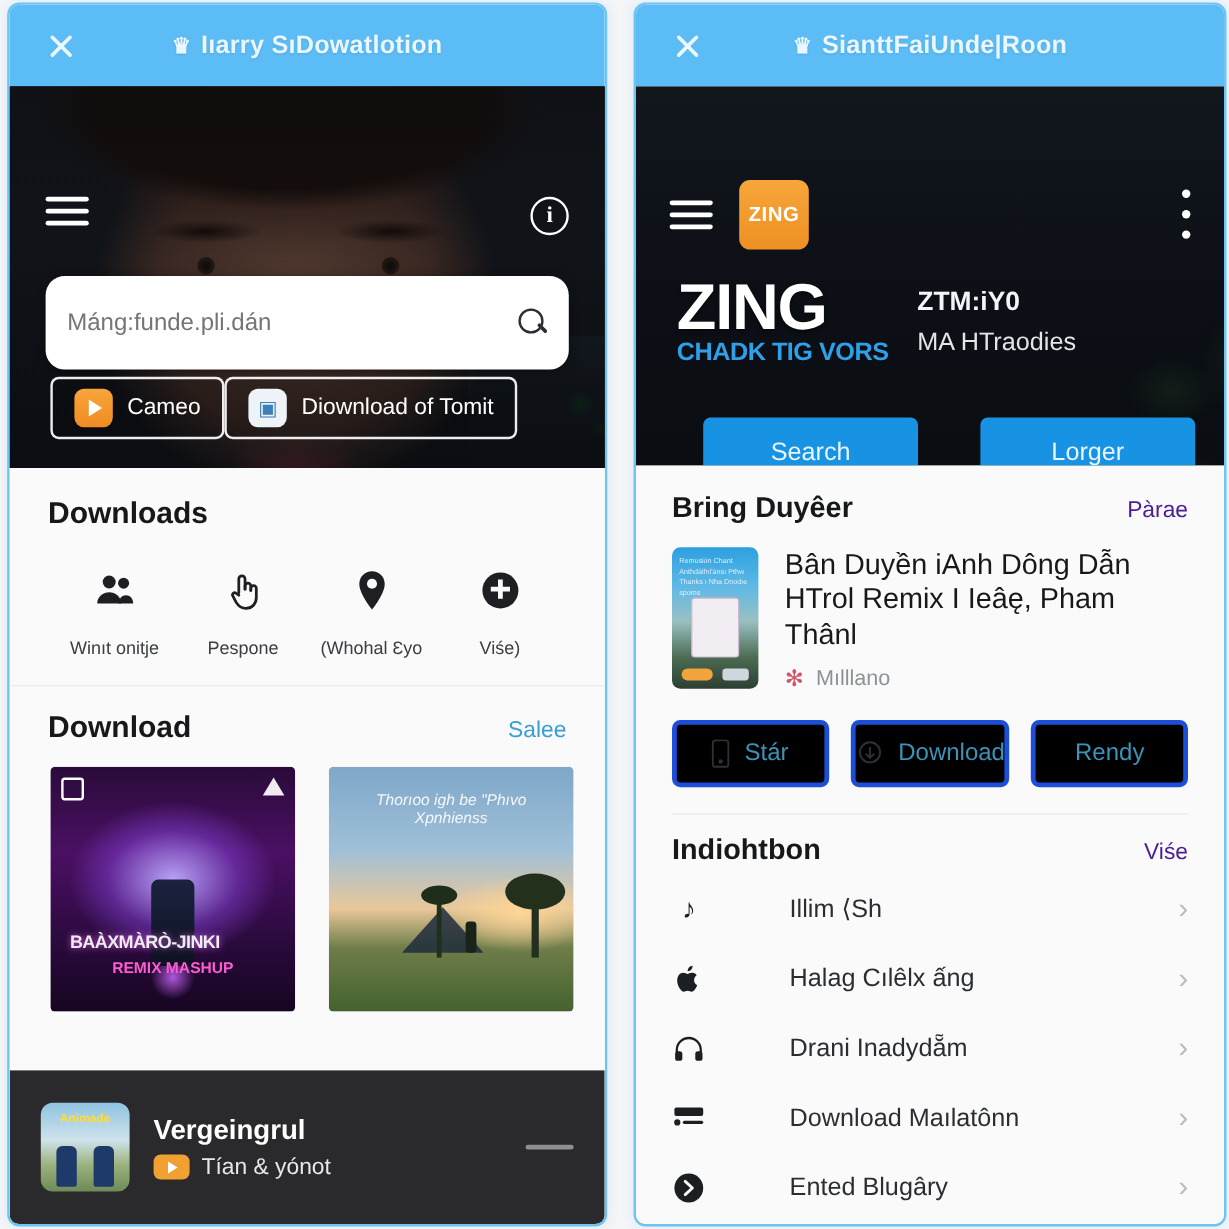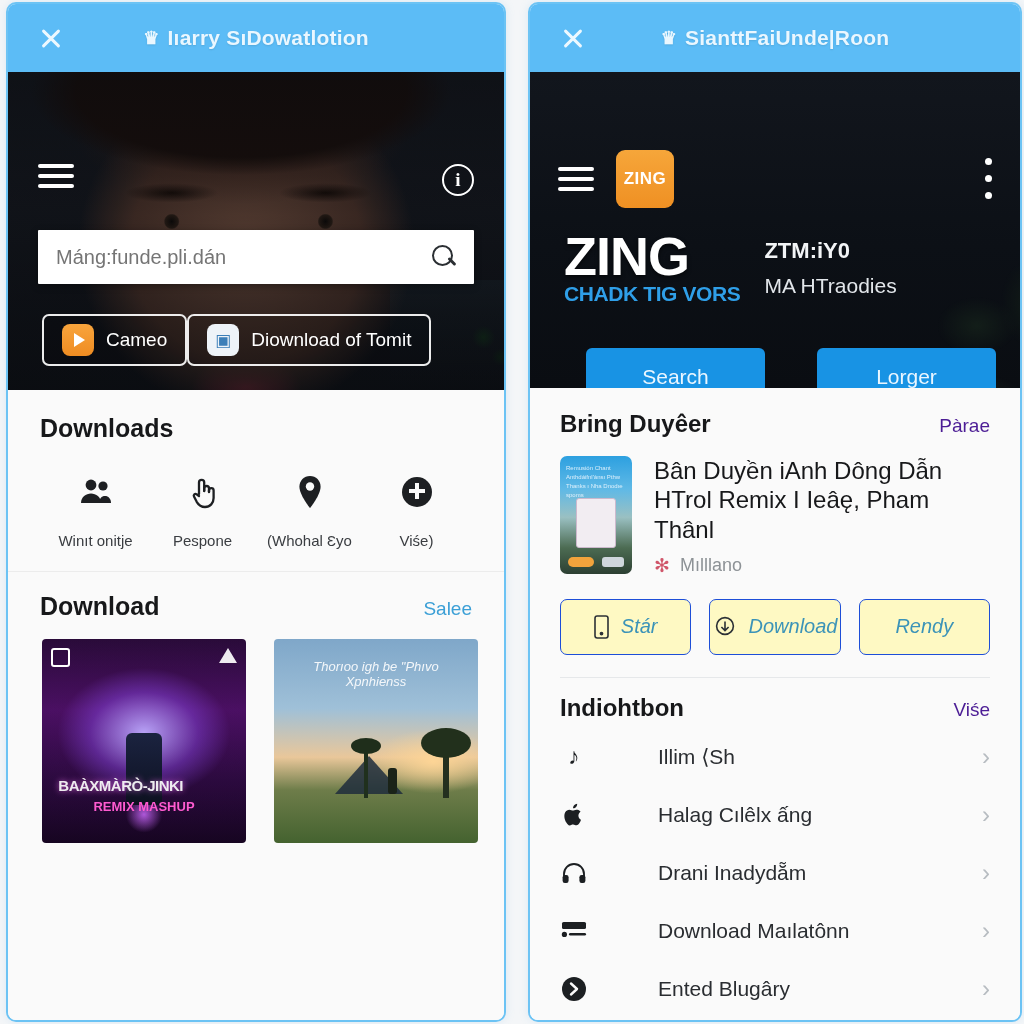--- a/index.html
+++ b/index.html
@@ -81,21 +81,21 @@
   }
   .hero-left .scrim{position:absolute;inset:0;background:linear-gradient(180deg,rgba(8,10,14,.55),rgba(8,10,14,.25) 45%,rgba(8,10,14,.55));}
   .burger{position:absolute;left:30px;top:92px;width:36px;height:24px;cursor:pointer;}
   .burger i{display:block;height:4px;background:#fff;border-radius:2px;margin-bottom:6px;}
   .info-btn{
     position:absolute;right:30px;top:92px;width:32px;height:32px;border:2.5px solid #fff;border-radius:50%;
     color:#fff;font-size:19px;font-weight:700;display:flex;align-items:center;justify-content:center;cursor:pointer;
     font-family:"Liberation Serif",serif;
   }
   .searchbar{
-    position:absolute;left:30px;right:30px;top:158px;height:54px;background:#fff;border-radius:1px;
+    position:absolute;left:30px;right:30px;top:158px;height:78px;background:#fff;border-radius:16px;
     display:flex;align-items:center;padding:0 18px;box-shadow:0 2px 7px rgba(0,0,0,.35);
   }
   .searchbar input{
     flex:1;border:0;outline:0;font-size:20px;color:#9aa0a6;background:transparent;
     font-family:"Liberation Sans",sans-serif;
   }
   .mag{width:24px;height:24px;position:relative;flex:0 0 auto;}
   .mag:before{content:"";position:absolute;left:0;top:0;width:17px;height:17px;border:2.6px solid #2b2f33;border-radius:50%;}
   .mag:after{content:"";position:absolute;left:15px;top:15px;width:10px;height:2.8px;background:#2b2f33;border-radius:2px;transform:rotate(45deg);}
 
@@ -206,22 +206,22 @@
   .card .cover .ctxt{position:absolute;left:6px;right:6px;top:8px;color:#eaf6ff;font-size:6px;line-height:1.5;opacity:.9;}
   .card .cover .ph{position:absolute;left:16px;right:16px;top:42px;bottom:26px;background:#f2edf2;border-radius:3px;border:1px solid #cdb9cd;}
   .card .cover .pill{position:absolute;left:8px;bottom:7px;width:26px;height:10px;border-radius:5px;background:#f2a33c;}
   .card .cover .pill2{position:absolute;right:8px;bottom:7px;width:22px;height:10px;border-radius:3px;background:#cfd6dc;}
   .card .cbody{flex:1 1 auto;min-width:0;}
   .card .ctitle{font-size:24px;line-height:1.22;color:#17181a;}
   .card .cmeta{display:flex;align-items:center;gap:10px;margin-top:10px;color:#8d9296;font-size:18px;}
   .card .cmeta .dot{color:#d0566a;font-size:19px;}
 
   .actions{display:flex;gap:18px;padding:22px 30px 0 30px;}
-  .act{flex:1 1 0;height:56px;border:1px solid #1d4ed8;border-radius:7px;background:#fef9c3;
-    display:flex;align-items:center;justify-content:center;gap:12px;color:#3b93b8;font-size:20px;cursor:pointer;font-style:italic;}
+  .act{flex:1 1 0;height:56px;border:4px solid #1d4ed8;border-radius:7px;background:#000000;
+    display:flex;align-items:center;justify-content:center;gap:12px;color:#3b93b8;font-size:20px;cursor:pointer;}
   .act .gi{color:#2c3136;display:flex;align-items:center;}
   .rule{height:1px;background:#e6e8ea;margin:22px 30px 0 30px;}
 
   .rlist{padding:6px 30px 0 30px;}
   .ritem{display:flex;align-items:center;gap:22px;height:58px;cursor:pointer;}
   .ritem .ri{width:28px;display:flex;align-items:center;justify-content:center;color:#1c1f22;font-size:23px;flex:0 0 auto;}
   .ritem .rl{flex:1 1 auto;font-size:21px;color:#2a2d31;margin-left:48px;}
   .ritem .rc{color:#b7bcc1;font-size:24px;font-weight:300;}
 </style>
 </head>
@@ -341,20 +341,37 @@
         </div>
         <div class="thumb t2">
           <div class="cap">Thorıoo igh be "Phıvo Xpnhienss</div>
           <div class="mtn"></div>
           <div class="pal"></div>
           <div class="per"></div>
           <div class="tr"></div>
         </div>
       </div>
 
+      <div class="player">
+        <div class="art">
+          <div class="t">Animade</div>
+          <div class="p1"></div>
+          <div class="p2"></div>
+        </div>
+        <div class="meta">
+          <div class="nm">Vergeingrul</div>
+          <div class="sub">
+            <span class="yt">
+                <span></span>
+              </span>
+            <span class="st">Tían &amp; yónot</span>
+          </div>
+        </div>
+        <div class="dash"></div>
+      </div>
 
     </div>
   </div>
 
   <div class="panel panel-right" style="display:flex;flex-direction:column;">
 
     <div class="titlebar">
       <div class="close"></div>
       <div class="ttl">
         <span class="crown">♛</span>

